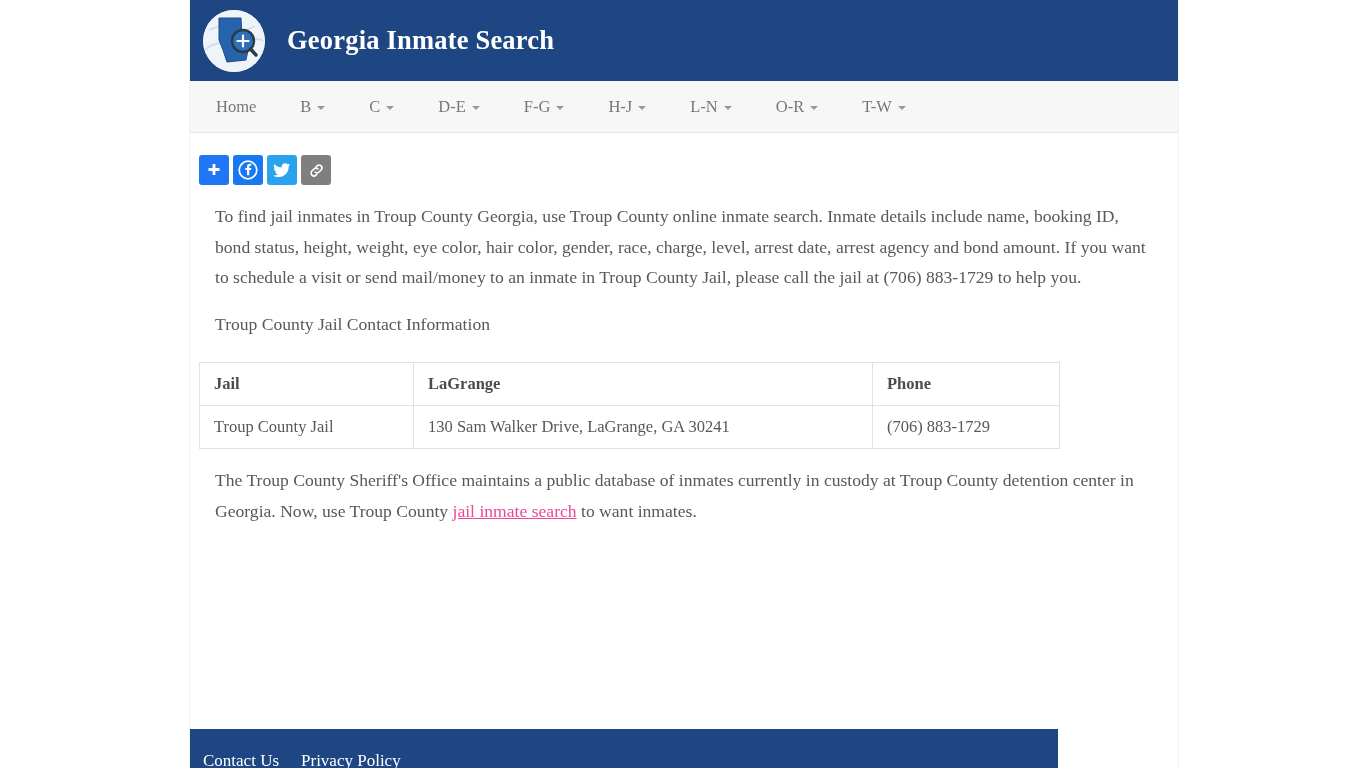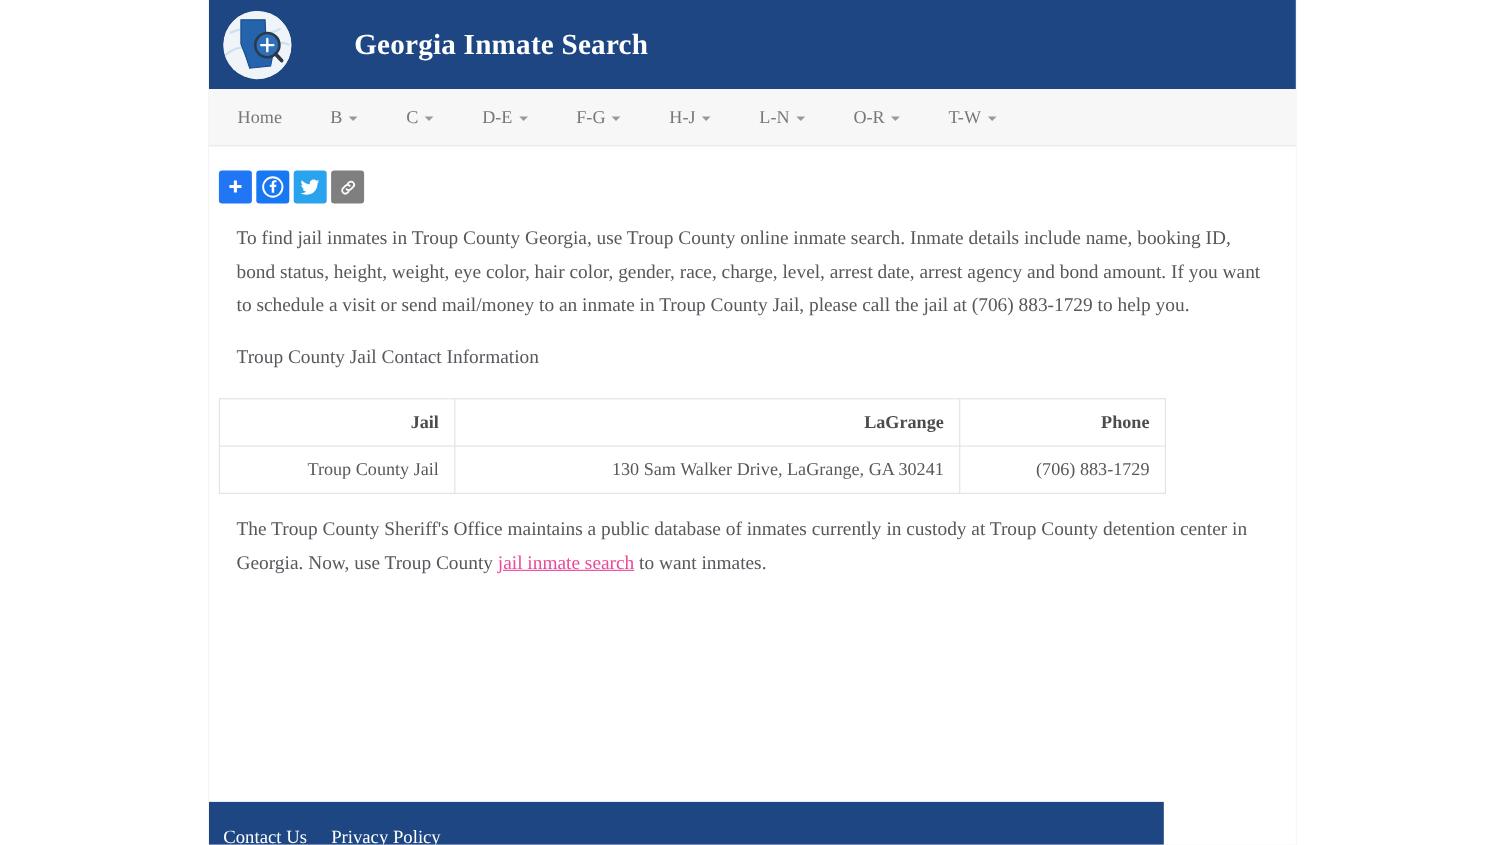--- a/index.html
+++ b/index.html
@@ -35,21 +35,20 @@
   }
 
   
   .site-header {
     height: 81px;
     background: #1d4682;
     display: flex;
     align-items: center;
     padding-left: 13px;
     box-sizing: border-box;
-    gap: 35px;
   }
   .logo {
     width: 62px;
     height: 62px;
     border-radius: 50%;
     background: #eef3f7;
     position: relative;
     overflow: hidden;
     flex: 0 0 auto;
   }
@@ -165,21 +164,21 @@
   table.contact-table {
     margin-top: 23px;
     border-collapse: collapse;
     border: 1px solid #e2e2e2;
     font-size: 16.5px;
   }
   table.contact-table th,
   table.contact-table td {
     border: 1px solid #e2e2e2;
     padding: 11px 14px;
-    text-align: right;
+    text-align: left;
     color: #58585a;
     font-weight: normal;
     line-height: 20px;
   }
   table.contact-table th {
     font-weight: bold;
     color: #4c4c4e;
   }
   .col-jail { width: 185px; }
   .col-address { width: 430px; }

